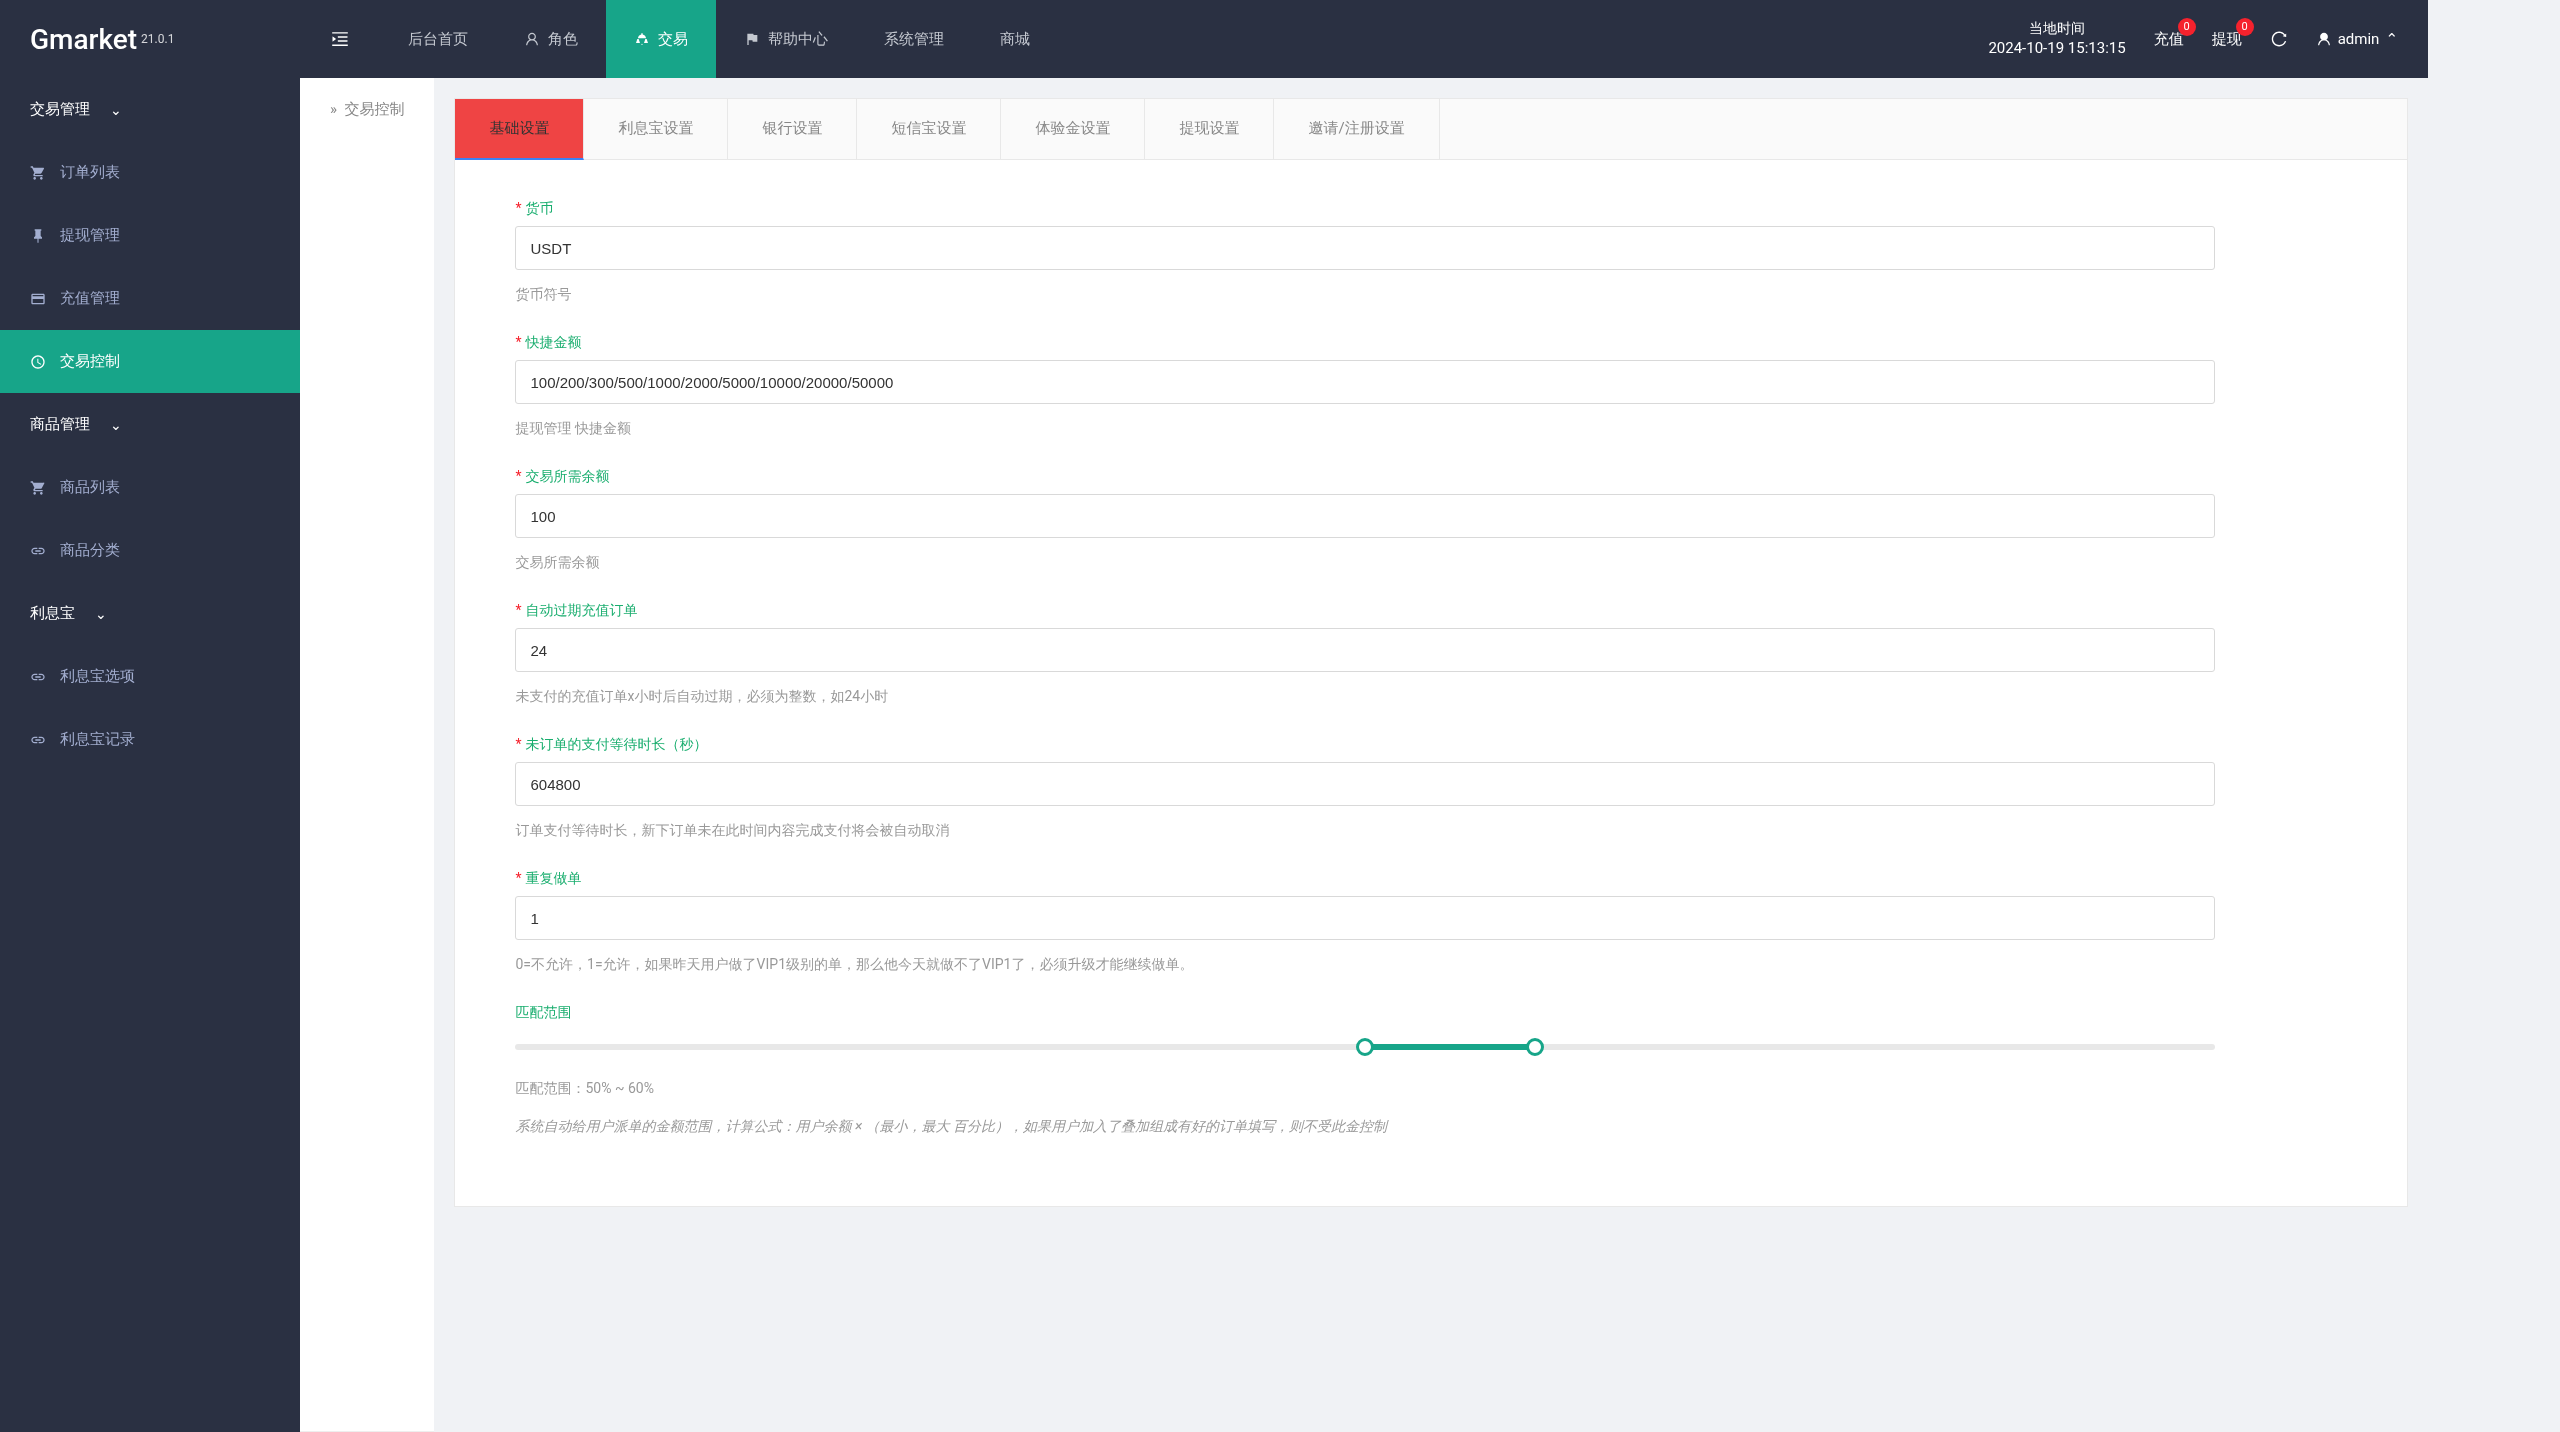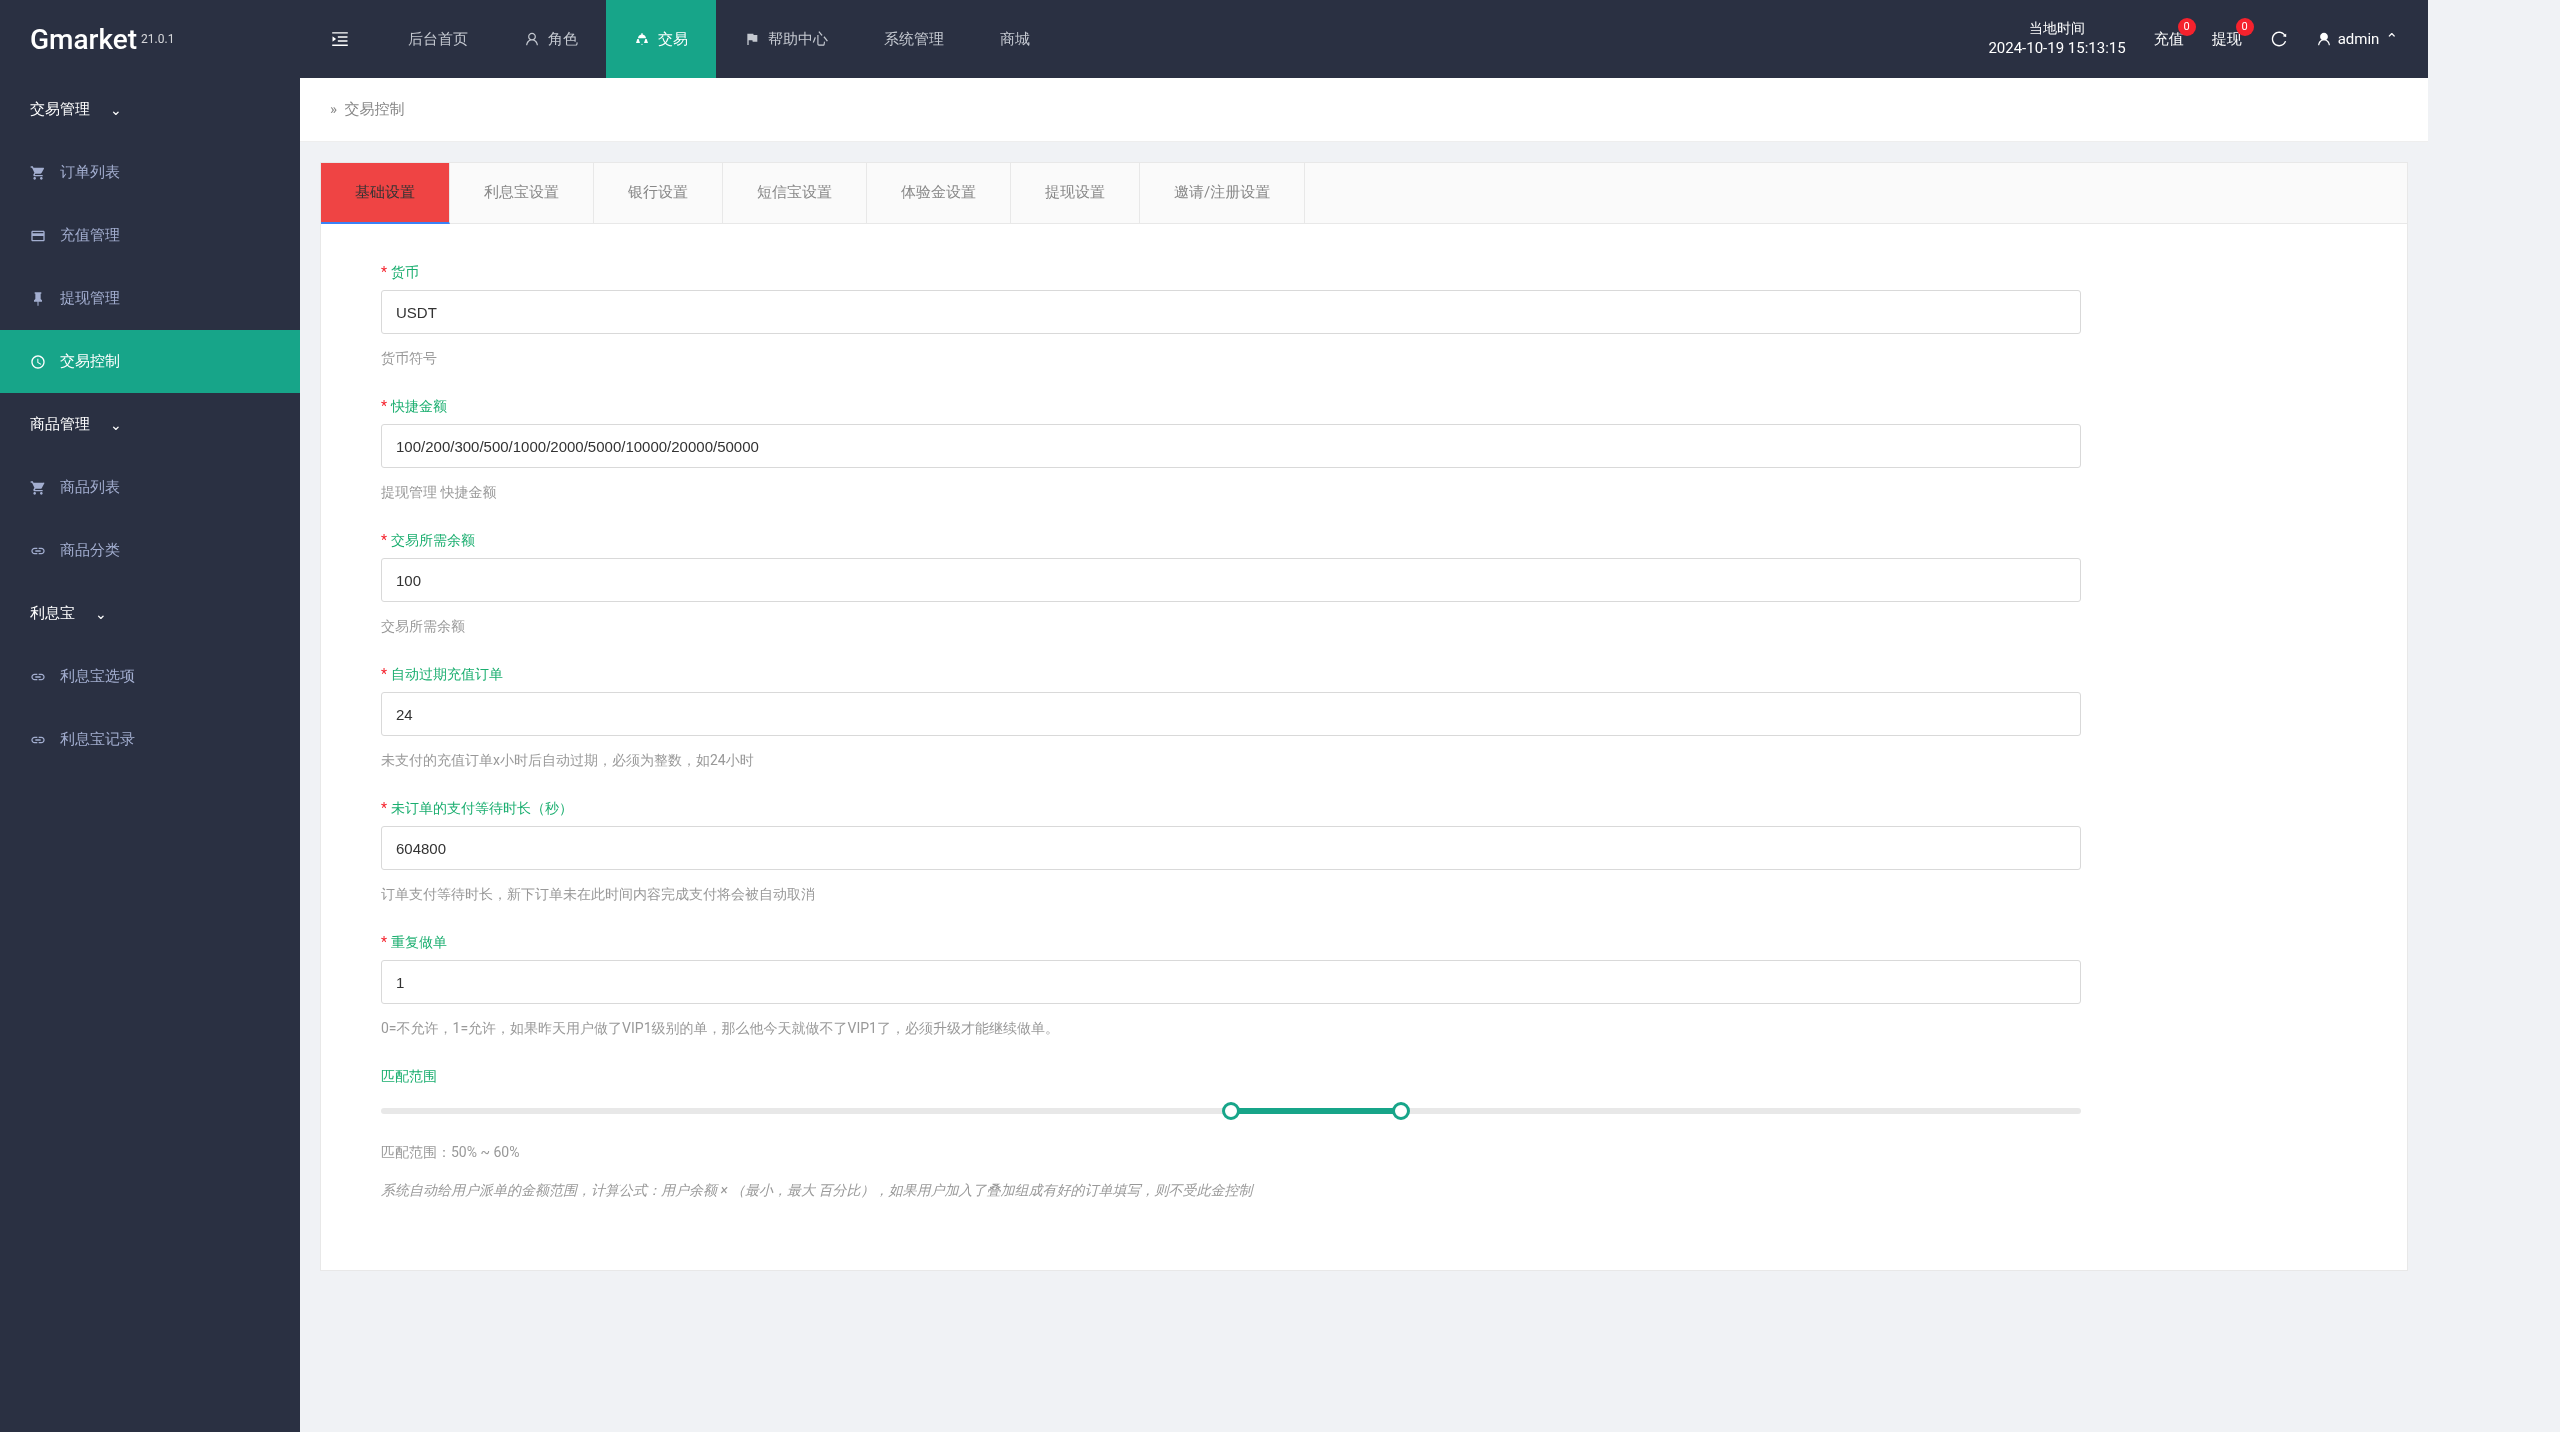--- a/index.html
+++ b/index.html
@@ -26,21 +26,21 @@
 
 .body-wrap { display: flex; flex: 1; overflow: hidden; }
 .sidebar { width: 300px; background: #2a3042; color: #a3aed0; overflow-y: auto; }
 .side-group { display: flex; align-items: center; justify-content: flex-start; padding: 22px 30px; cursor: pointer; font-size: 15px; color: #fff; gap: 20px; }
 .side-item { display: flex; align-items: center; padding: 22px 30px; cursor: pointer; font-size: 15px; gap: 14px; }
 .side-item.active { background: #17a589; color: #fff; }
 .side-icon { width: 16px; height: 16px; display: inline-flex; align-items: center; justify-content: center; }
 .chev { font-size: 14px; }
 
 
-.main { flex: 1; background: #f0f2f5; display: flex; flex-direction: column; overflow: hidden; }
+.main { flex: 1; background: #f0f2f5; display: flex; flex-direction: row; overflow: hidden; }
 .breadcrumb { padding: 22px 30px; background: #fff; border-bottom: 1px solid #eee; color: #888; font-size: 15px; }
 .content-pad { padding: 20px; flex: 1; overflow: auto; }
 .content-card { background: #fff; border: 1px solid #e8e8e8; }
 .tabs { display: flex; border-bottom: 1px solid #e8e8e8; background: #fafafa; }
 .tab { padding: 20px 34px; cursor: pointer; font-size: 15px; color: #888; border-right: 1px solid #e8e8e8; }
 .tab.active { background: #ef4444; color: #333; border-bottom: 2px solid #3b82f6; margin-bottom: -1px; }
 .form-area { padding: 40px 60px; }
 .form-row { margin-bottom: 30px; }
 .form-label { margin-bottom: 8px; color: #1aae6f; font-size: 14px; }
 .form-label .req { color: #f5222d; margin-right: 4px; }
@@ -141,32 +141,32 @@
         <span class="side-icon">
             <svg width="16" height="16" viewBox="0 0 24 24">
               <path fill="currentColor" d="M7 18c-1.1 0-2 .9-2 2s.9 2 2 2 2-.9 2-2-.9-2-2-2zM1 2v2h2l3.6 7.59-1.35 2.45c-.16.28-.25.61-.25.96 0 1.1.9 2 2 2h12v-2H7.42c-.14 0-.25-.11-.25-.25l.03-.12.9-1.63h7.45c.75 0 1.41-.41 1.75-1.03l3.58-6.49A1.003 1.003 0 0 0 20 4H5.21l-.94-2H1zm16 16c-1.1 0-2 .9-2 2s.9 2 2 2 2-.9 2-2-.9-2-2-2z"></path>
             </svg>
           </span>
         <span>订单列表</span>
       </div>
       <div class="side-item">
         <span class="side-icon">
             <svg width="16" height="16" viewBox="0 0 24 24">
+              <path fill="currentColor" d="M16 12V4h1V2H7v2h1v8l-2 2v2h5.2v6h1.6v-6H18v-2l-2-2z"></path>
+            </svg>
+          </span>
+        <span>提现管理</span>
+      </div>
+      <div class="side-item">
+        <span class="side-icon">
+            <svg width="16" height="16" viewBox="0 0 24 24">
               <path fill="currentColor" d="M20 4H4c-1.11 0-1.99.89-1.99 2L2 18c0 1.11.89 2 2 2h16c1.11 0 2-.89 2-2V6c0-1.11-.89-2-2-2zm0 14H4v-6h16v6zm0-10H4V6h16v2z"></path>
             </svg>
           </span>
         <span>充值管理</span>
-      </div>
-      <div class="side-item">
-        <span class="side-icon">
-            <svg width="16" height="16" viewBox="0 0 24 24">
-              <path fill="currentColor" d="M16 12V4h1V2H7v2h1v8l-2 2v2h5.2v6h1.6v-6H18v-2l-2-2z"></path>
-            </svg>
-          </span>
-        <span>提现管理</span>
       </div>
       <div class="side-item active">
         <span class="side-icon">
             <svg width="16" height="16" viewBox="0 0 24 24">
               <path fill="currentColor" d="M12 2C6.48 2 2 6.48 2 12s4.48 10 10 10 10-4.48 10-10S17.52 2 12 2zm0 18c-4.41 0-8-3.59-8-8s3.59-8 8-8 8 3.59 8 8-3.59 8-8 8zm.5-13H11v6l5.25 3.15.75-1.23-4.5-2.67V7z"></path>
             </svg>
           </span>
         <span>交易控制</span>
       </div>
       <div class="side-group">

